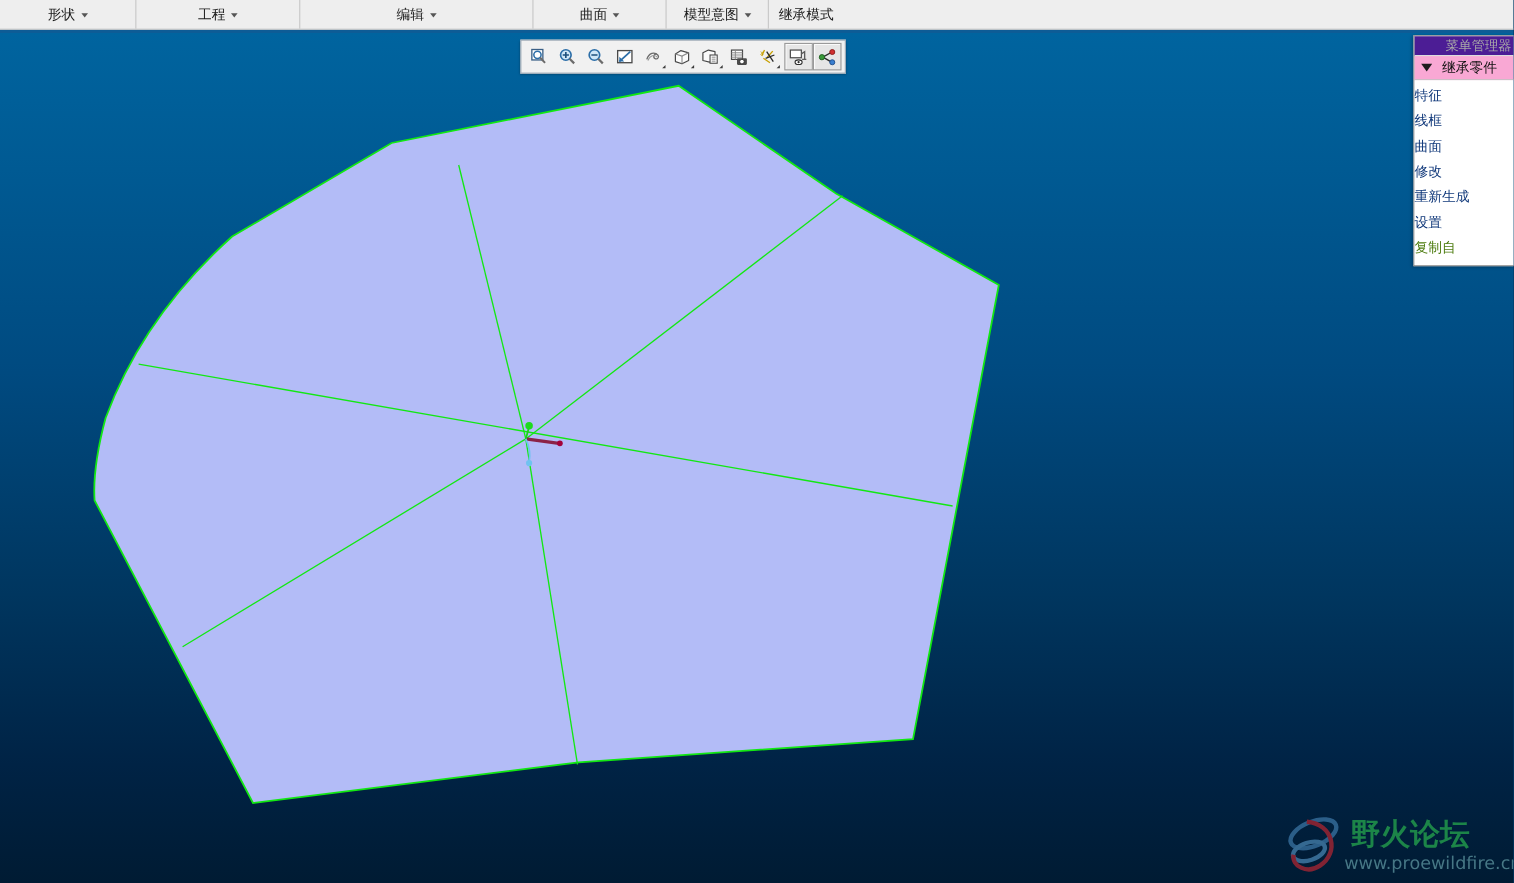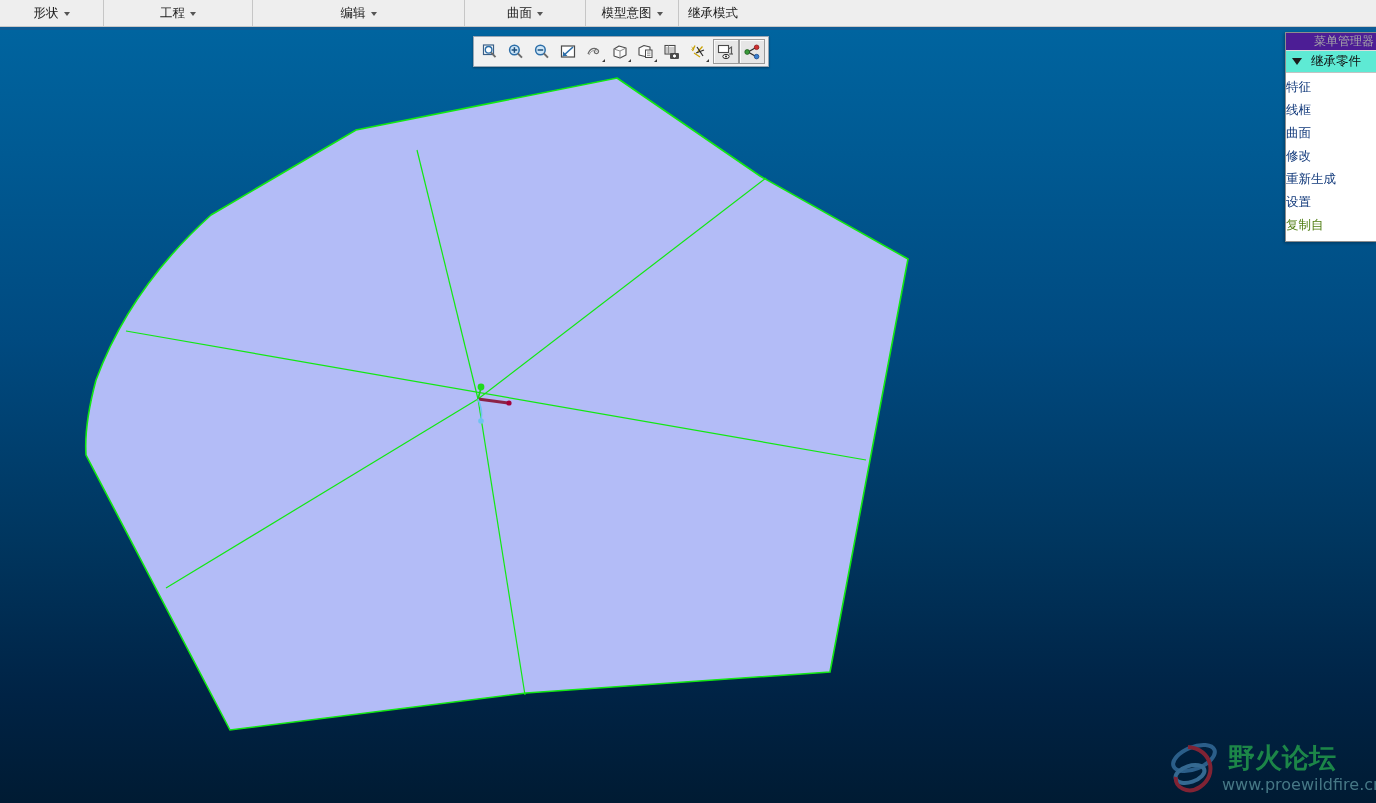--- a/index.html
+++ b/index.html
@@ -30,21 +30,21 @@
     padding:0 6px;
   }
   .caret{
     width:0;height:0;
     border-left:3.5px solid transparent;
     border-right:3.5px solid transparent;
     border-top:4px solid #555;
     display:inline-block;
     position:relative; top:1px;
   }
-  .mt0{ width:104px; }
+  .mt0{ width:124px; }
   .mt1{ width:149px; }
   .mt2{ width:212px; }
   .mt3{ width:121px; }
   .mt4{ width:93px; }
   .mt5{ width:68px; border-right:none;}
   .menubar-filler{ flex:1 1 auto; }
 
   
   .menu-underline{
     position:absolute; left:0; top:27px; width:1376px; height:3px;
@@ -110,21 +110,21 @@
     color:#a8a8a8;
     display:flex; align-items:center; justify-content:flex-end;
     padding-right:2px;
     font-size:12px;
     border-bottom:1px solid #dcdcdc;
     white-space:nowrap;
     overflow:hidden;
   }
   .mm-header{
     height:22px;
-    background:#5eead4;
+    background:#f9a8d4;
     display:flex; align-items:center;
     padding-left:6px;
     gap:9px;
     color:#111;
     border-bottom:1px solid #c3c3c3;
     white-space:nowrap;
   }
   .tri-down{
     width:0;height:0;
     border-left:5px solid transparent;

